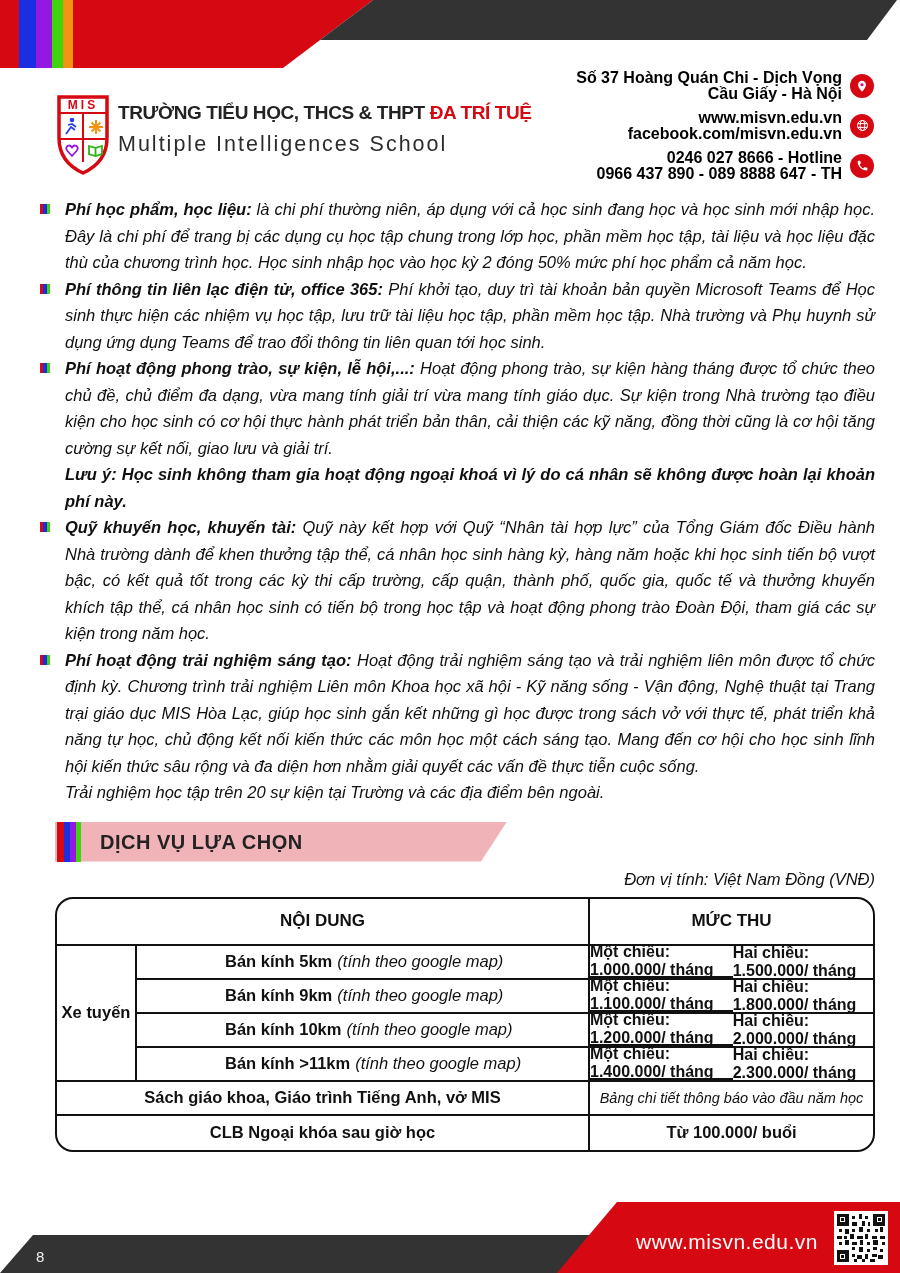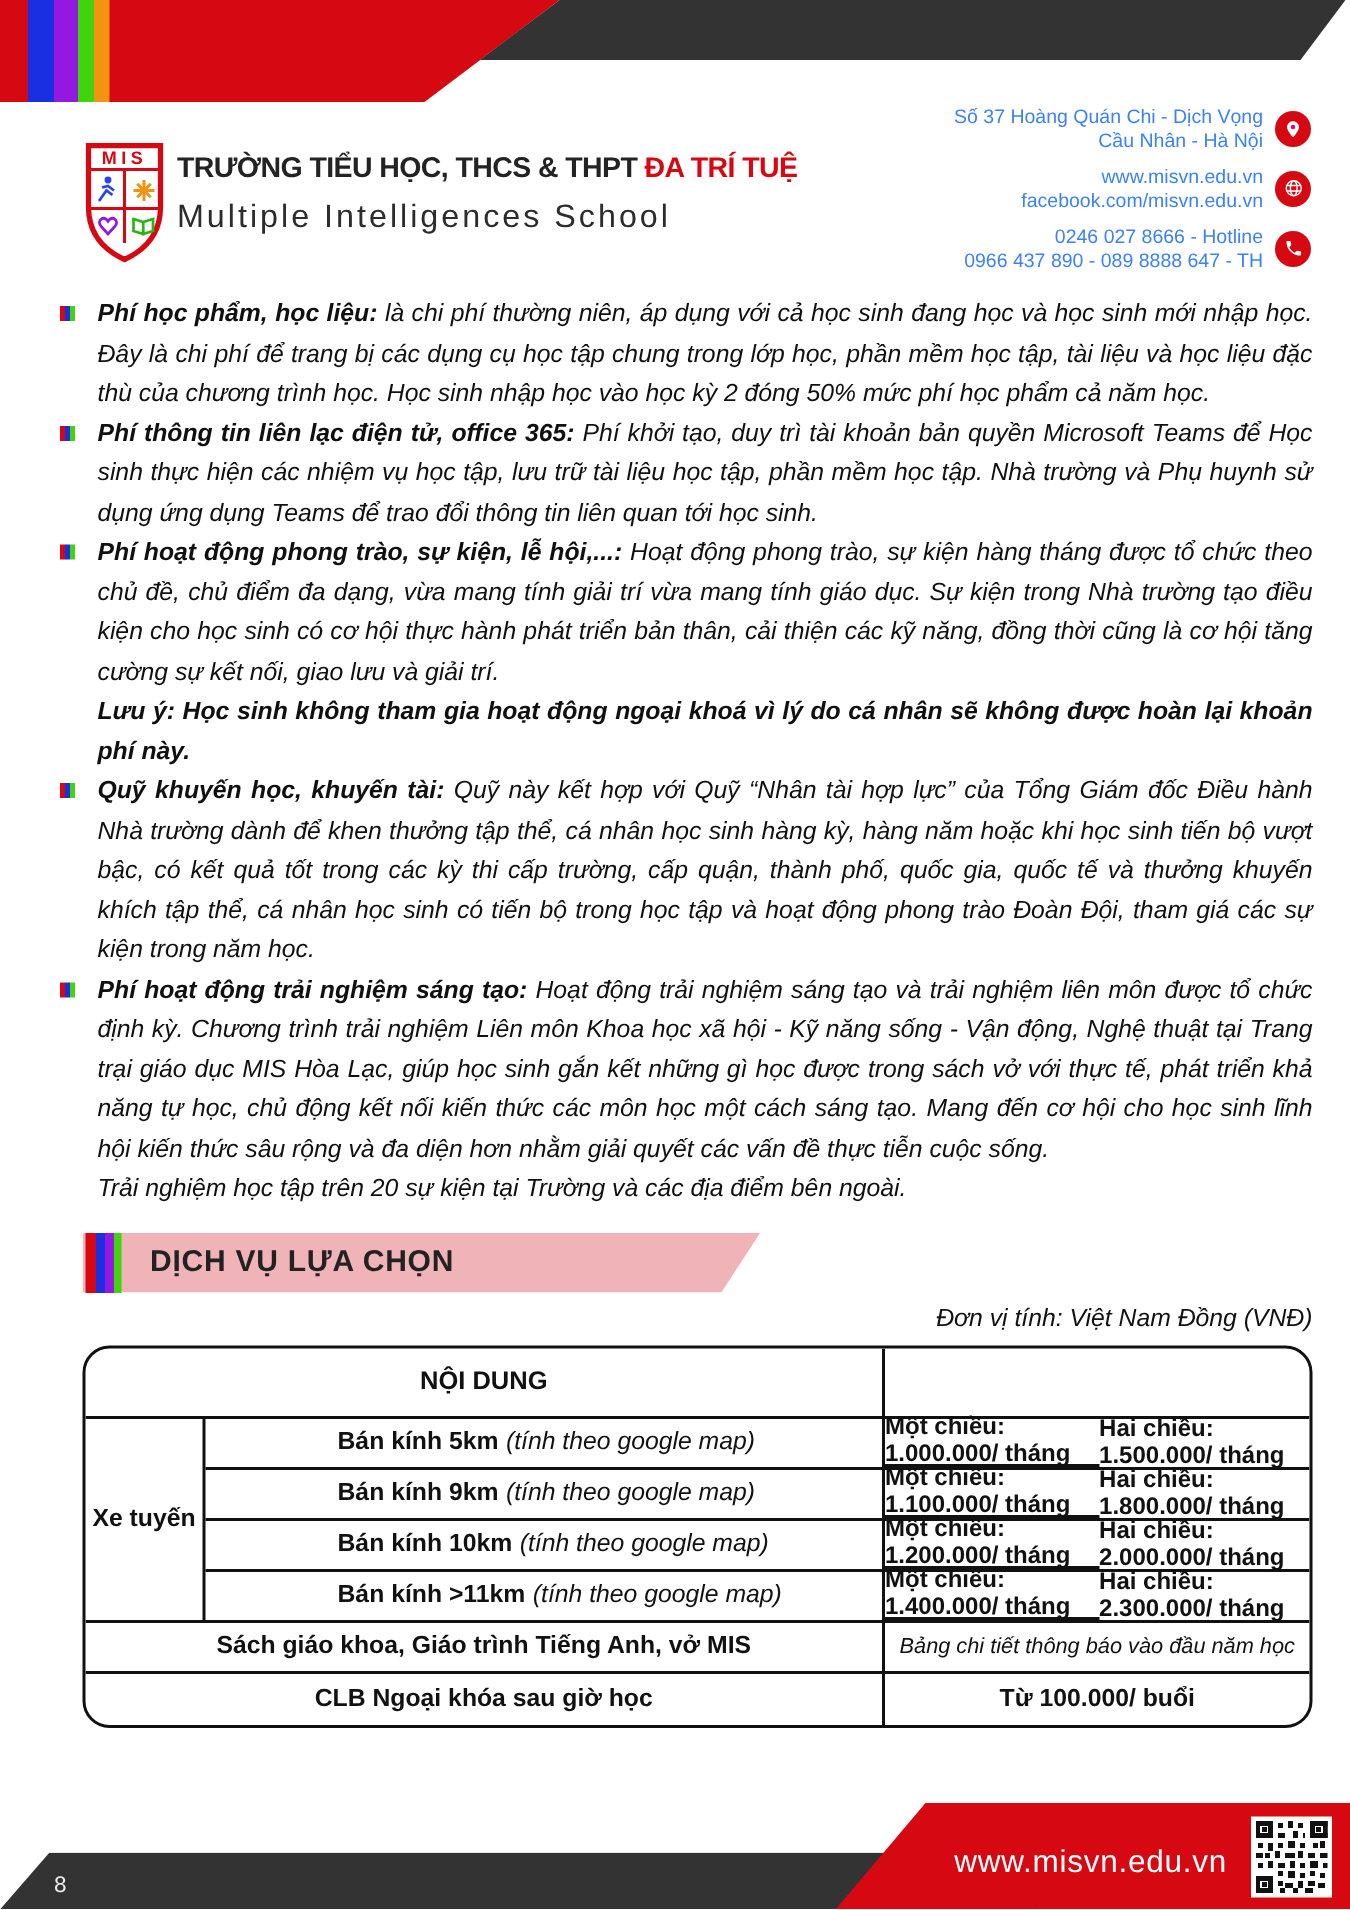--- a/index.html
+++ b/index.html
@@ -31,21 +31,21 @@
 
   
   .header { position: relative; height: 120px; }
   .logo-shield { position: absolute; left: 56px; top: 26px; }
   .school-names { position: absolute; left: 118px; top: 34px; }
   .school-vn { font-weight: bold; font-size: 19px; letter-spacing: -0.4px; color: #232323; white-space: nowrap; }
   .school-vn .hl { color: #d60812; }
   .school-en { margin-top: 8px; font-size: 21.5px; letter-spacing: 2px; color: #2c2c2c; white-space: nowrap; }
   .contacts { position: absolute; right: 26px; top: 2px; display: flex; flex-direction: column; gap: 9px; }
   .contact-row { display: flex; align-items: center; justify-content: flex-end; gap: 8px; }
-  .contact-text { text-align: right; font-weight: normal; font-size: 13px; line-height: 15.5px; color: #3b82f6; }
+  .contact-text { text-align: right; font-weight: bold; font-size: 16px; line-height: 15.5px; color: #000000; }
   .contact-icon {
     width: 24px; height: 24px; border-radius: 50%; background: #d60812;
     display: flex; align-items: center; justify-content: center; flex: 0 0 24px;
   }
 
   
   .bullets {
     margin: 8px 25px 0 40px;
     font-style: italic; font-size: 16.5px; line-height: 26.5px;
     color: #101010; text-align: justify;
@@ -158,21 +158,21 @@
       </svg>
     </div>
     <div class="school-names">
       <div class="school-vn"><span>TRƯỜNG TIỂU HỌC, THCS &amp; THPT</span><span class="hl"> ĐA TRÍ TUỆ</span></div>
       <div class="school-en">Multiple Intelligences School</div>
     </div>
     <div class="contacts">
       <div class="contact-row">
         <div class="contact-text">
           <div>Số 37 Hoàng Quán Chi - Dịch Vọng</div>
-          <div>Cầu Nhân - Hà Nội</div>
+          <div>Cầu Giấy - Hà Nội</div>
         </div>
         <div class="contact-icon">
           <svg width="14" height="14" viewBox="0 0 24 24">
               <path d="M12 3 C8.2 3 5.2 6 5.2 9.7 C5.2 14.5 12 21.5 12 21.5 C12 21.5 18.8 14.5 18.8 9.7 C18.8 6 15.8 3 12 3 Z" fill="#ffffff"></path>
               <circle cx="12" cy="9.7" r="2.6" fill="#e6007e"></circle>
             </svg>
         </div>
       </div>
       <div class="contact-row">
         <div class="contact-text">
@@ -224,20 +224,21 @@
   <div class="section-banner">
     <div class="banner-bg"></div>
     <div class="banner-stripes"></div>
     <div class="banner-title">DỊCH VỤ LỰA CHỌN</div>
   </div>
   <div class="unit-note">Đơn vị tính: Việt Nam Đồng (VNĐ)</div>
 
   <div class="fee-table">
     <div class="t-head">
       <div class="t-head-content">NỘI DUNG</div>
+      <div class="t-head-fee">MỨC THU</div>
     </div>
 
     <div class="bus-block">
       <div class="bus-label-cell">Xe tuyến</div>
       <div class="bus-groups">
         <div class="group">
           <div class="group-name">
               <b>Bán kính 5km</b>
               <i>(tính theo google map)</i>
             </div>

